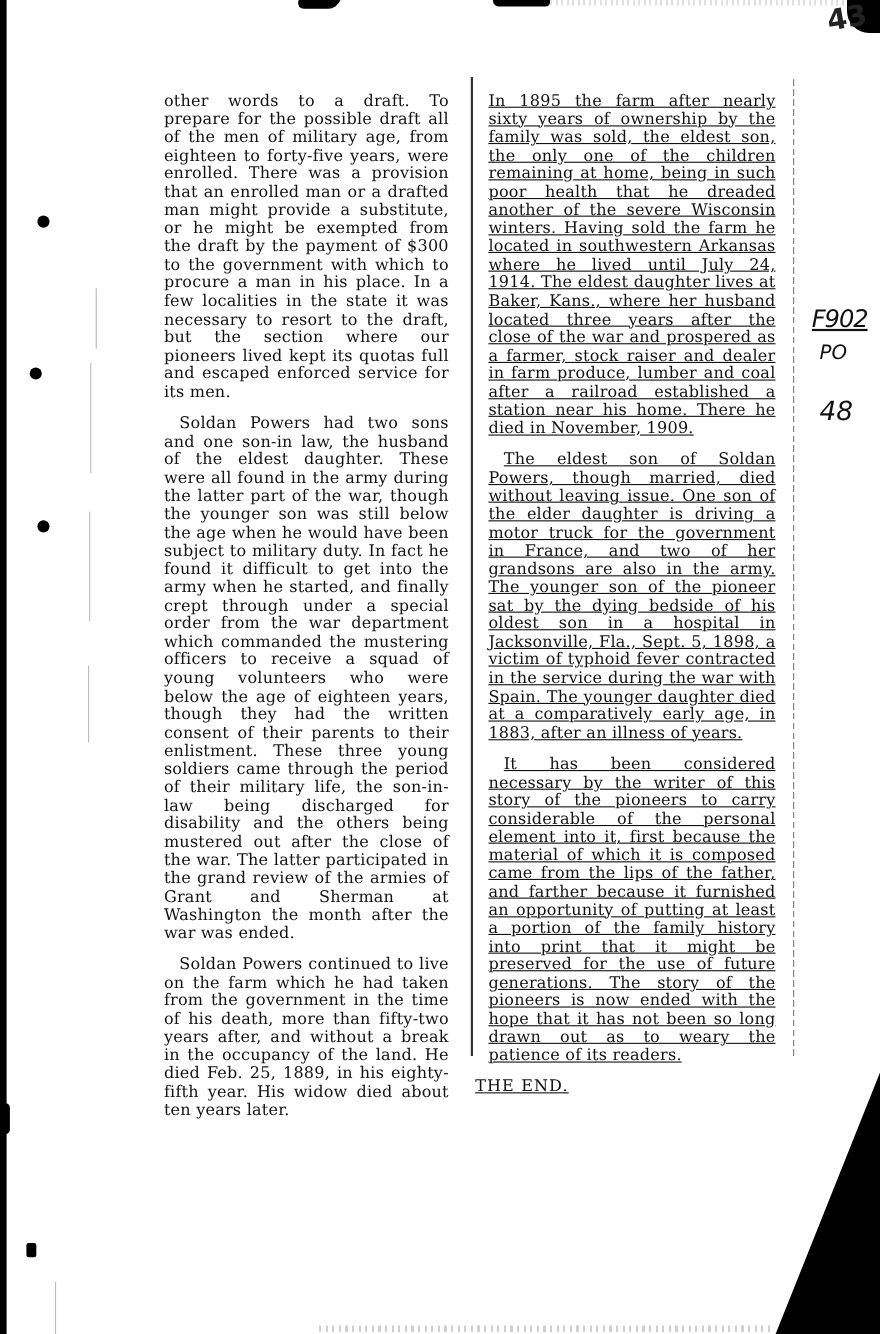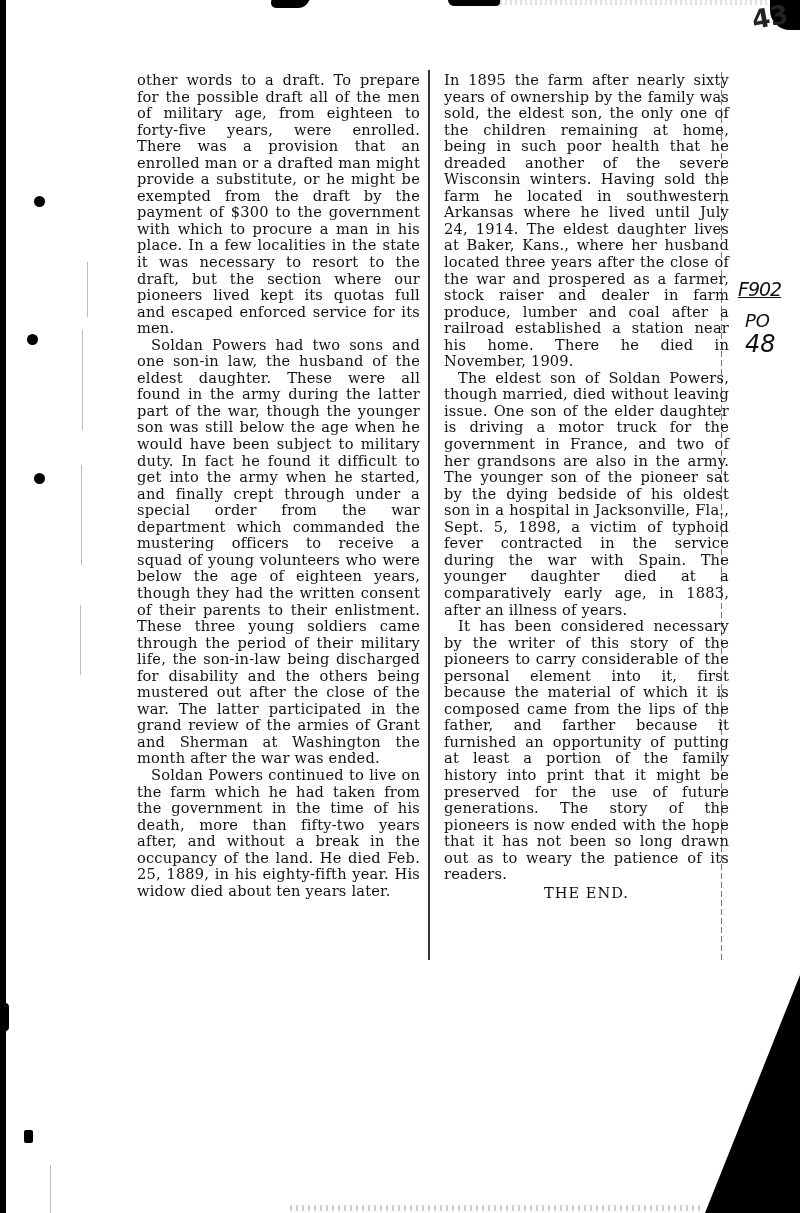--- a/index.html
+++ b/index.html
@@ -49,42 +49,42 @@
       position: absolute; width: 1px; background: #bbb;
     }
     .page-number {
       position: absolute; left: 752px; top: 2px; font-size: 26px; font-weight: bold;
       font-family: "DejaVu Sans", sans-serif; color: #222; transform: rotate(-10deg);
     }
     .handwriting {
       position: absolute; left: 738px; font-family: "DejaVu Sans", sans-serif;
       color: #111; font-style: italic;
     }
-    .hw-1 { top: 278px; font-size: 19px; text-decoration: underline; letter-spacing: -1px; }
+    .hw-1 { top: 278px; font-size: 22px; text-decoration: underline; letter-spacing: -1px; }
     .hw-2 { top: 310px; font-size: 18px; left: 745px; }
-    .hw-3 { top: 330px; font-size: 24px; left: 745px; }
+    .hw-3 { top: 360px; font-size: 24px; left: 745px; }
 
     .col {
       position: absolute; top: 72px;
       font-size: 14.6px; line-height: 16.55px;
       text-align: justify; letter-spacing: 0.2px;
     }
-    .col p { margin: 0; text-indent: 0; }
+    .col p { margin: 12px; text-indent: 0; }
     .col p.indent { text-indent: 14px; }
     .col-left { left: 137px; width: 283px; }
-    .col-right { left: 444px; width: 285px; }
+    .col-right { left: 432px; width: 285px; text-decoration: underline; }
     .col-divider {
       position: absolute; left: 428px; top: 70px; width: 1.5px; height: 890px; background: #333;
     }
     .col-right-edge {
       position: absolute; left: 721px; top: 72px; width: 1px; height: 890px;
       background: repeating-linear-gradient(180deg, #777 0 6px, transparent 6px 9px);
     }
     .the-end {
-      text-align: center; margin-top: 2px; letter-spacing: 1px; font-size: 14.6px;
+      text-align: left; margin-top: 2px; letter-spacing: 1px; font-size: 14.6px;
     }
   </style>
 </head>
 <body>
 
 <div class="left-edge"></div>
 <div class="left-edge-bump"></div>
 <div class="top-blot-1"></div>
 <div class="top-blot-2"></div>
 <div class="top-grain"></div>

